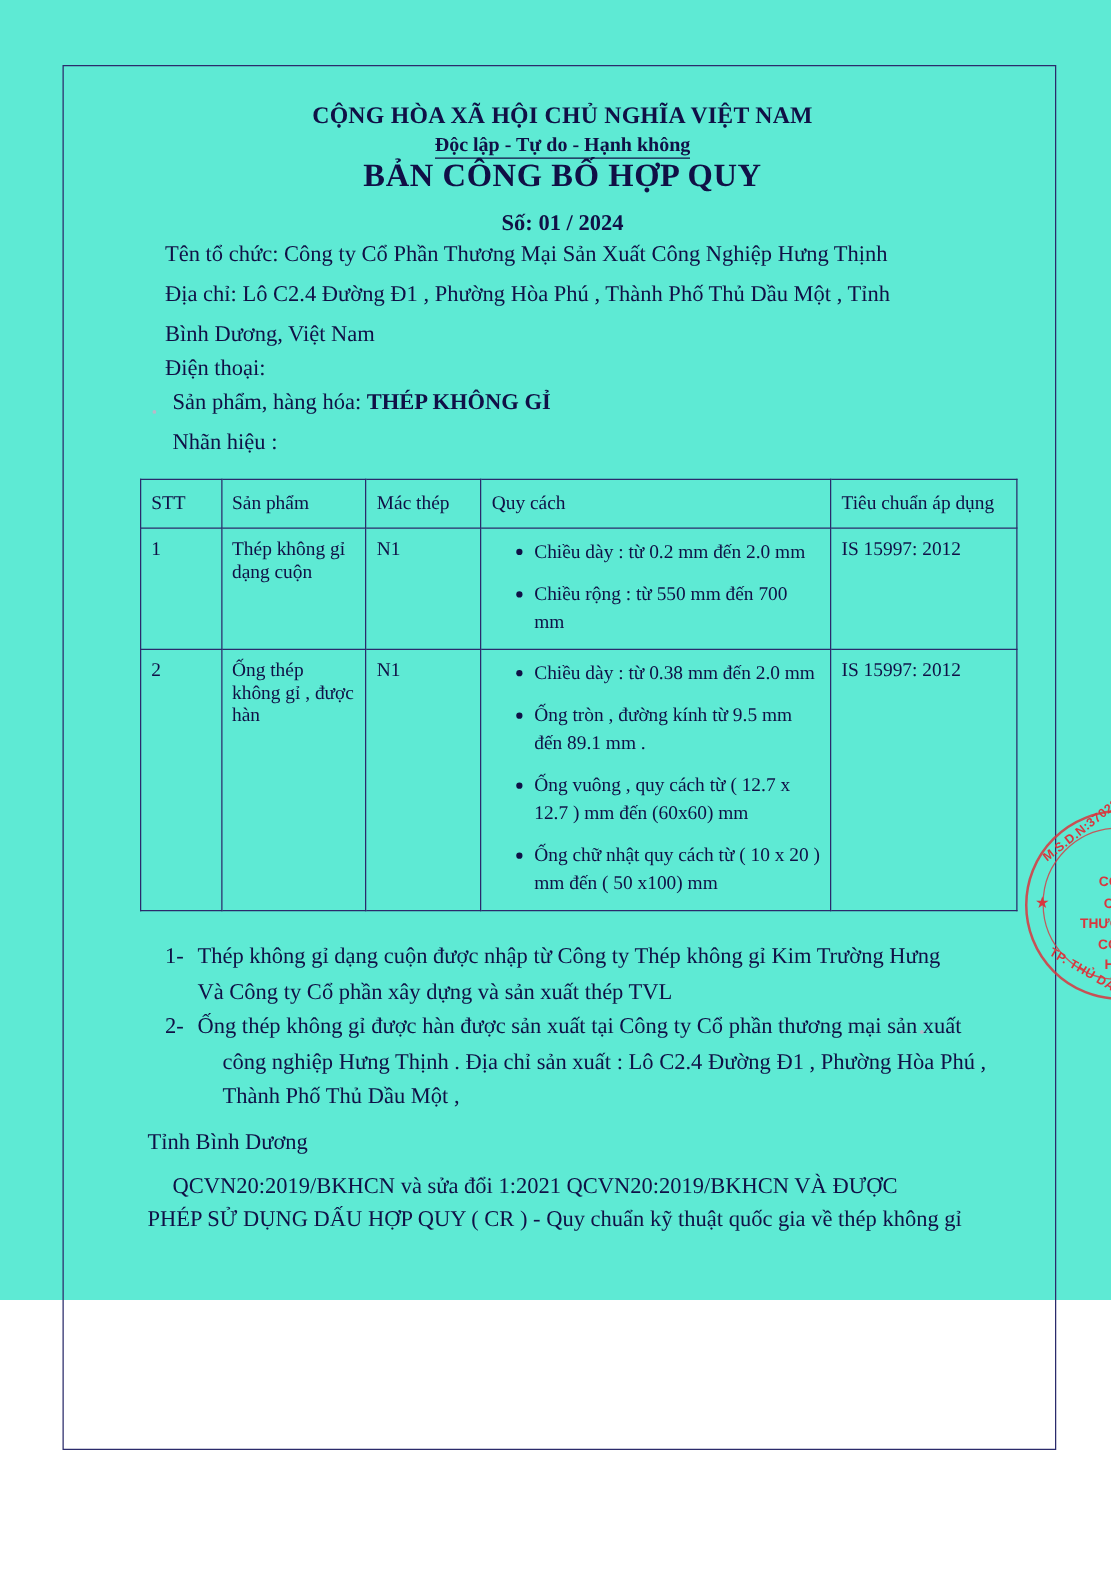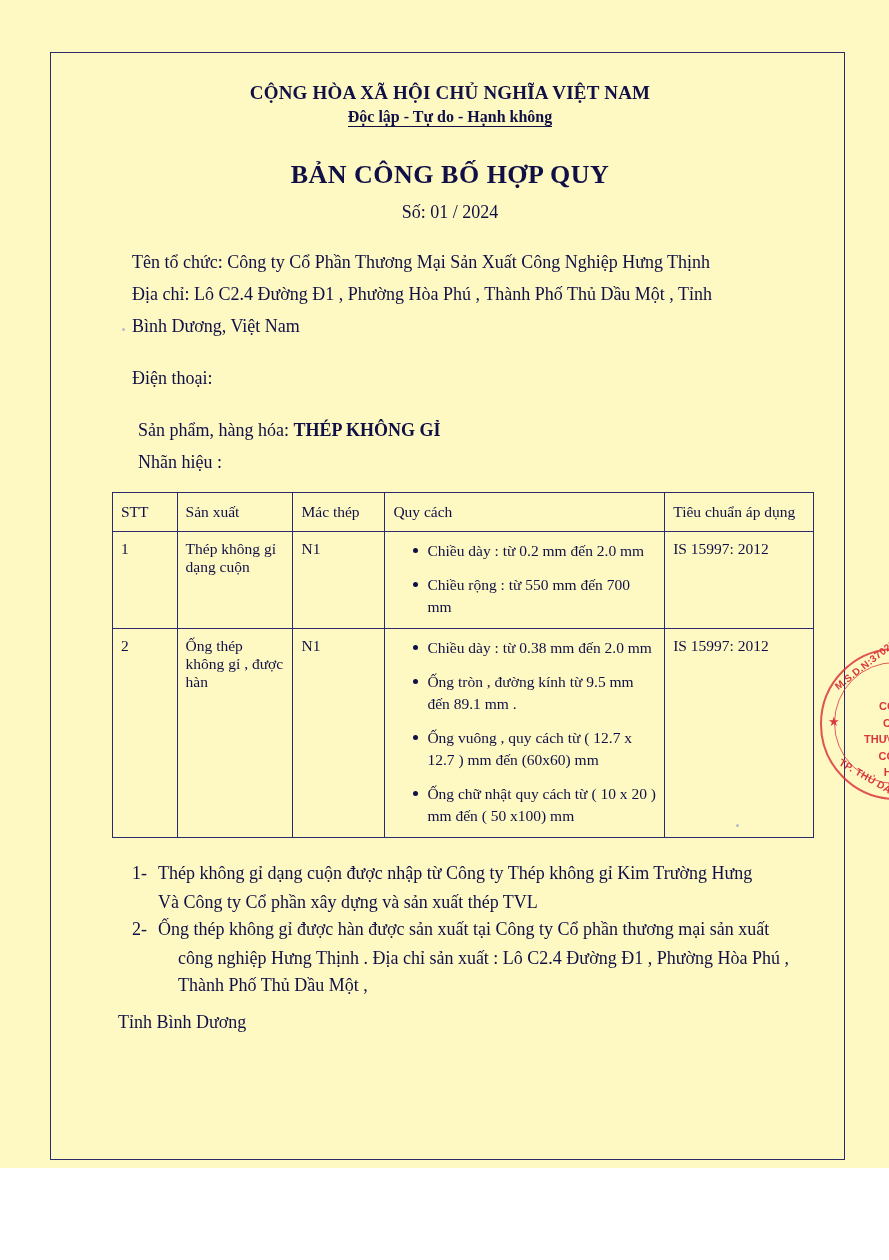--- a/index.html
+++ b/index.html
@@ -12,22 +12,22 @@
     height: 1260px;
     font-family: "Liberation Serif", serif;
     color: #1a1a2e;
     position: relative;
     overflow: hidden;
   }
   .page {
     position: absolute;
     left: 0; top: 0;
     width: 889px;
-    height: 1168px;
-    background: #fef9c3;
+    height: 1040px;
+    background: #5eead4;
   }
   .doc-border {
     position: absolute;
     left: 50px;
     top: 52px;
     width: 795px;
     height: 1108px;
     border: 1.5px solid #2b2b6b;
     box-sizing: border-box;
   }
@@ -56,33 +56,33 @@
   }
   .natl-sub span {
     border-bottom: 1.4px solid #101046;
     padding-bottom: 1px;
   }
   .main-title {
     text-align: center;
     font-weight: bold;
     font-size: 26px;
     color: #101046;
-    margin-top: 34px;
     letter-spacing: 0.5px;
   }
   .doc-number {
     text-align: center;
     font-size: 18px;
     color: #101046;
     margin-top: 12px;
+    font-weight: bold;
   }
   .field-line {
     font-size: 18px;
     color: #101046;
-    margin-top: 26px;
+    margin-top: 1px;
     line-height: 1.45;
     padding-left: 34px;
   }
   .field-line.indent2 { padding-left: 40px; }
   .field-line.indent3 { padding-left: 48px; }
   .field-line b { font-weight: bold; }
   .tight { margin-top: 6px; }
 
   table.spec {
     width: 702px;
@@ -254,21 +254,21 @@
     <div class="field-line tight">Bình Dương, Việt Nam</div>
     <div class="field-line">Điện thoại:</div>
 
     <div class="field-line indent2"><span>Sản phẩm, hàng hóa: </span><b>THÉP KHÔNG GỈ</b></div>
     <div class="field-line indent2 tight">Nhãn hiệu :</div>
 
     <table class="spec">
       <thead>
         <tr>
           <th class="col-stt">STT</th>
-          <th class="col-sp">Sản xuất</th>
+          <th class="col-sp">Sản phẩm</th>
           <th class="col-mac">Mác thép</th>
           <th class="col-qc">Quy cách</th>
           <th class="col-tc">Tiêu chuẩn áp dụng</th>
         </tr>
       </thead>
       <tbody>
         <tr>
           <td class="center">1</td>
           <td class="justify-cell">Thép không gỉ dạng cuộn</td>
           <td class="center">N1</td>
@@ -307,20 +307,24 @@
       <div class="note-item">
         <div class="note-num">2-</div>
         <div class="note-text">Ống thép không gỉ được hàn được sản xuất tại Công ty Cổ phần thương mại sản xuất</div>
       </div>
       <div class="note-cont deeper">công nghiệp Hưng Thịnh . Địa chỉ sản xuất : Lô C2.4 Đường Đ1 , Phường Hòa Phú ,</div>
       <div class="note-cont deeper">Thành Phố Thủ Dầu Một ,</div>
     </div>
 
     <div class="plain-line">Tỉnh Bình Dương</div>
 
+    <div class="final-block">
+      <div style="padding-left:20px;">QCVN20:2019/BKHCN và sửa đổi 1:2021  QCVN20:2019/BKHCN VÀ ĐƯỢC</div>
+      <div class="l2">PHÉP SỬ DỤNG DẤU HỢP QUY ( CR ) -  Quy chuẩn kỹ thuật quốc gia về thép không gỉ</div>
+    </div>
 
   </div>
 
   <div class="stamp">
     <div class="ring-outer"></div>
     <div class="ring-inner"></div>
     <div class="star">★</div>
     <div class="stamp-text stamp-arc-top">M.S.D.N:3702266</div>
     <div class="stamp-text stamp-arc-bottom">TP. THỦ DẦU MỘ</div>
     <div class="stamp-text stamp-center">

